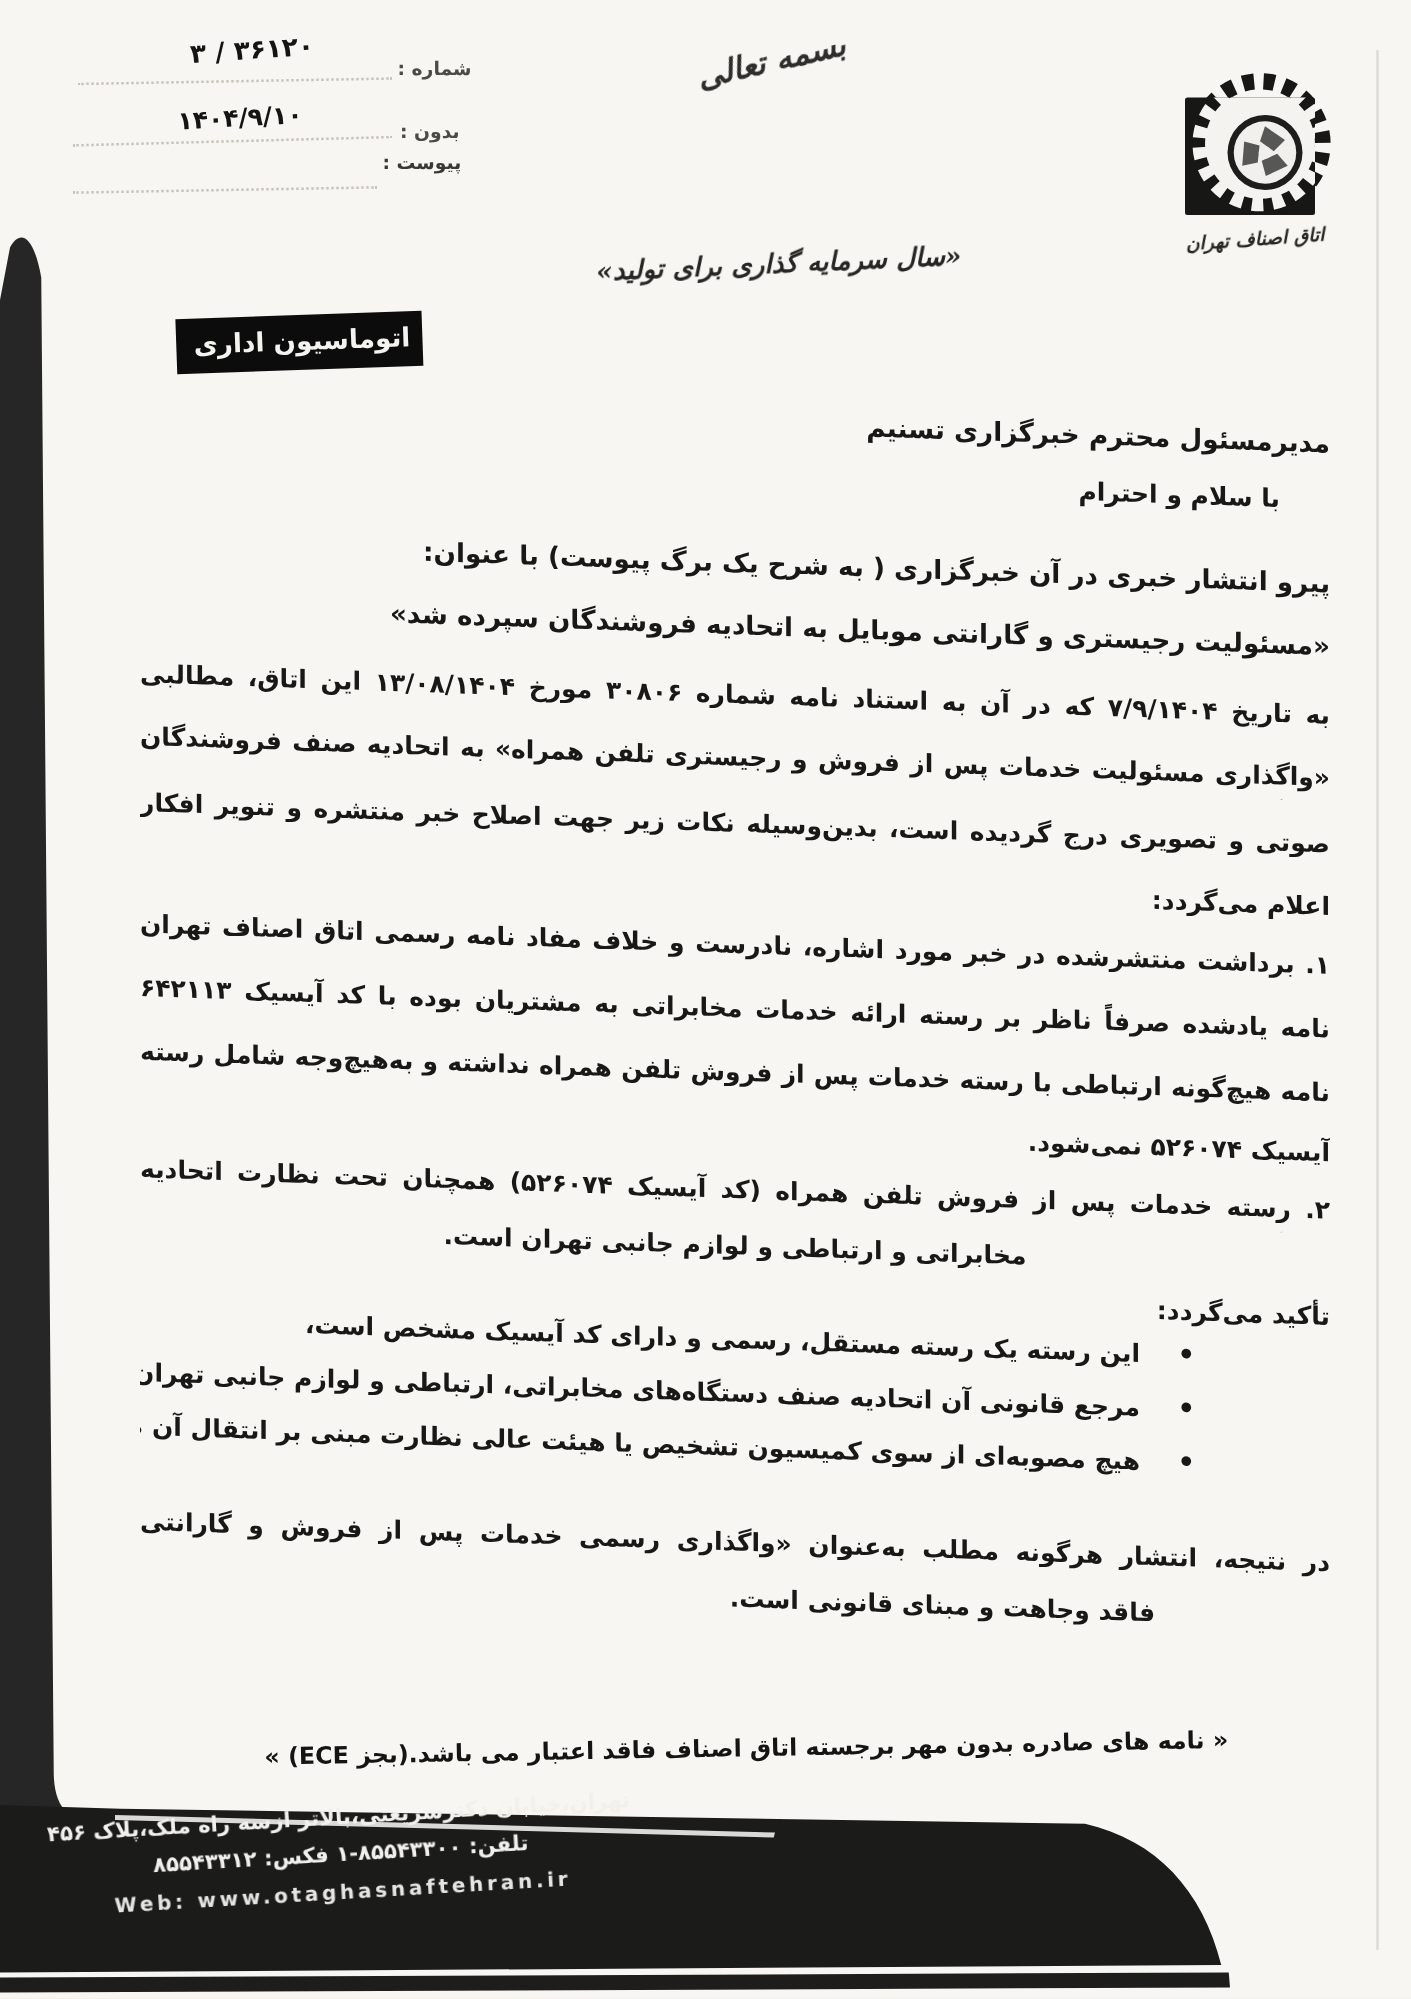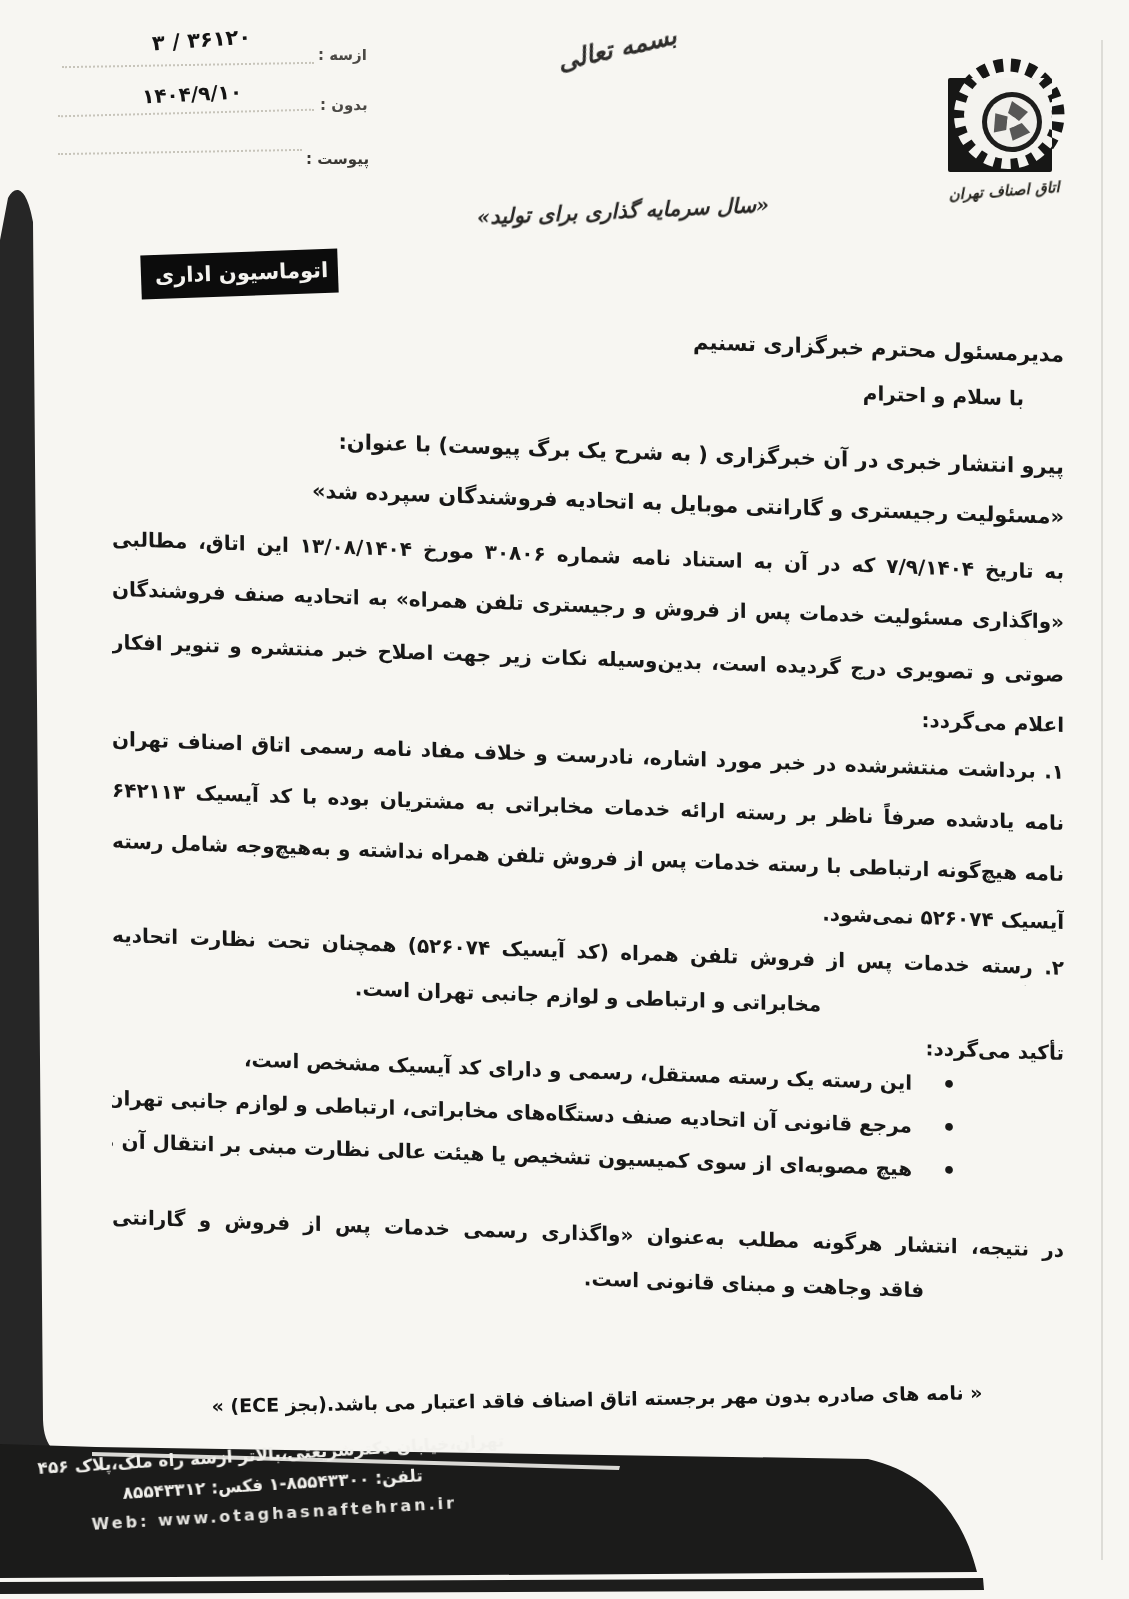--- a/index.html
+++ b/index.html
@@ -111,28 +111,28 @@
         <path d="M84,43 l16,11 -9,9 -11,-8 z"></path>
         <path d="M84,43 l16,11 -9,9 -11,-8 z" transform="rotate(120 84 64)"></path>
         <path d="M84,43 l16,11 -9,9 -11,-8 z" transform="rotate(240 84 64)"></path>
       </g>
       <circle cx="84" cy="64" r="5" fill="#f1f0ec"></circle>
     </svg>
   </div>
   <div class="logo-caption">اتاق اصناف تهران</div>
 
   <div class="meta-value" style="left:152px;top:28px;transform:rotate(-4deg);">۳ / ۳۶۱۲۰</div>
-  <div class="meta-label" style="left:318px;top:46px;">ازسه :</div>
+  <div class="meta-label" style="left:318px;top:46px;">شماره :</div>
   <div class="dotline" style="left:62px;top:64px;width:252px;transform:rotate(-1deg);"></div>
 
   <div class="meta-value" style="left:142px;top:82px;transform:rotate(-3deg);font-size:20px;">۱۴۰۴/۹/۱۰</div>
   <div class="meta-label" style="left:320px;top:96px;">بدون :</div>
   <div class="dotline" style="left:58px;top:112px;width:256px;transform:rotate(-1.5deg);"></div>
 
-  <div class="meta-label" style="left:306px;top:150px;color:#3a3834;">پیوست :</div>
+  <div class="meta-label" style="left:306px;top:121px;color:#3a3834;">پیوست :</div>
   <div class="dotline" style="left:58px;top:151px;width:244px;transform:rotate(-1deg);"></div>
 
   <div class="bismillah">بسمه تعالی</div>
   <div class="slogan">«سال سرمایه گذاری برای تولید»</div>
   <div class="stamp">اتوماسیون اداری</div>
 
   <div class="body-wrap">
     <div class="bline al-r sz-lg" style="top:340px;">مدیرمسئول محترم خبرگزاری تسنیم</div>
     <div class="bline al-r pr-40" style="top:385px;">با سلام و احترام</div>
 

